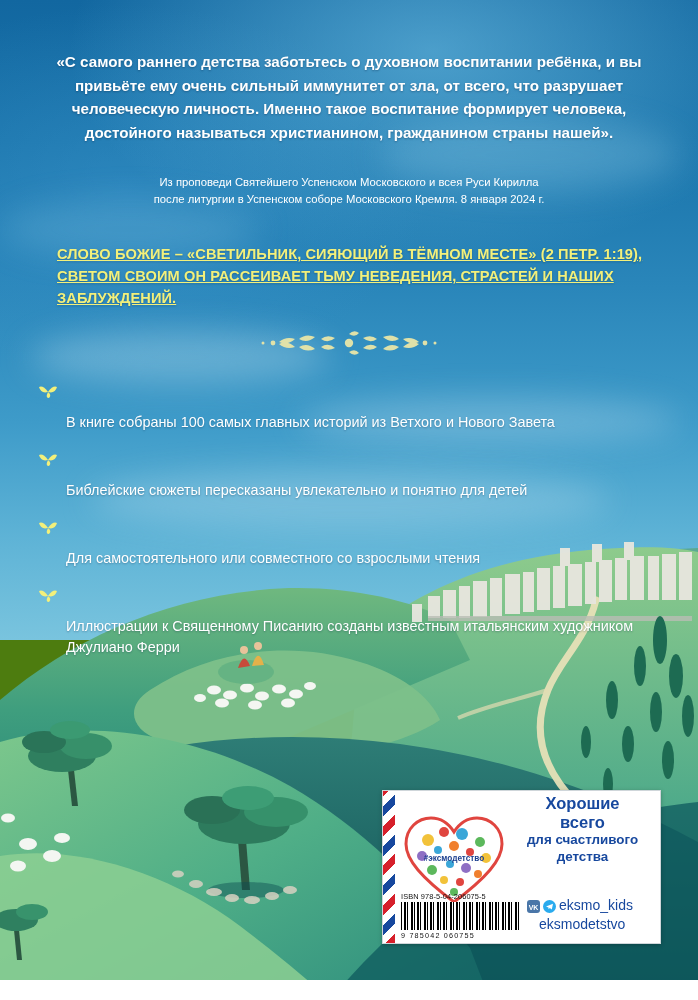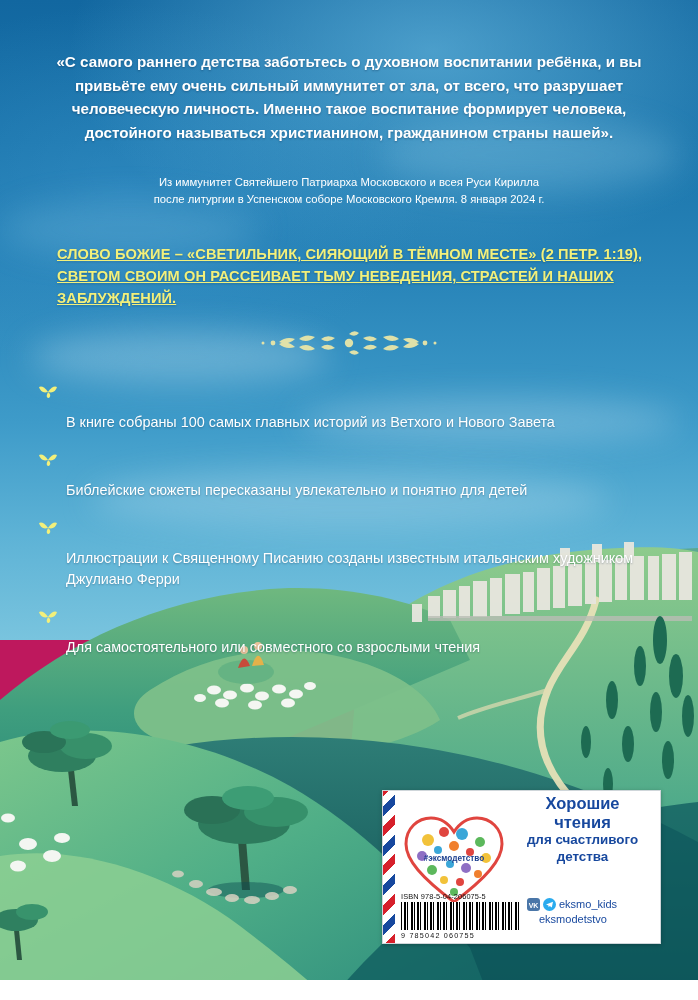--- a/index.html
+++ b/index.html
@@ -8,21 +8,21 @@
     background: #ffffff;
   }
   body {
     font-family: "Liberation Sans", sans-serif;
   }
   .page {
     position: relative;
     width: 698px;
     height: 980px;
     overflow: hidden;
-    background: #be185d;
+    background: #4d7c0f;
   }
 
   
   .sky {
     position: absolute;
     left: 0; top: 0; right: 0; height: 640px;
     background:
       radial-gradient(ellipse 520px 300px at 62% 8%, rgba(120,200,235,0.55) 0%, rgba(120,200,235,0) 70%),
       radial-gradient(ellipse 420px 260px at 18% 30%, rgba(60,150,205,0.45) 0%, rgba(60,150,205,0) 72%),
       linear-gradient(180deg, #1267a0 0%, #1a74ab 22%, #2a86ba 45%, #3e9bc9 66%, #5eb3d6 84%, #79c4de 100%);
@@ -198,21 +198,21 @@
     align-items: center;
     margin-bottom: 3px;
   }
   .sicon {
     width: 13px; height: 13px;
     margin-right: 3px;
     display: inline-block;
   }
   .sname {
     color: #17489e;
-    font-size: 11px;
+    font-size: 14px;
     font-weight: 400;
   }
   .handle2 { margin-left: 12px; }
 </style>
 </head>
 <body>
 
 <div class="page">
 
   <div class="sky"></div>
@@ -373,21 +373,21 @@
         <ellipse cx="252" cy="900" rx="8" ry="4"></ellipse>
       <ellipse cx="272" cy="896" rx="7" ry="4"></ellipse>
         <ellipse cx="290" cy="890" rx="7" ry="4"></ellipse>
       <ellipse cx="178" cy="874" rx="6" ry="3.5"></ellipse>
     </g>
   </svg>
 
   <div class="quote">«С самого раннего детства заботьтесь о духовном воспитании ребёнка, и вы привьёте ему очень сильный иммунитет от зла, от всего, что разрушает человеческую личность. Именно такое воспитание формирует человека, достойного называться христианином, гражданином страны нашей».</div>
 
   <div class="attrib">
-    <div>Из иммунитет Святейшего Патриарха Московского и всея Руси Кирилла</div>
+    <div>Из проповеди Святейшего Успенском Московского и всея Руси Кирилла</div>
     <div>после литургии в Успенском соборе Московского Кремля. 8 января 2024 г.</div>
   </div>
 
   <div class="verse">СЛОВО БОЖИЕ – «СВЕТИЛЬНИК, СИЯЮЩИЙ В ТЁМНОМ МЕСТЕ» (2 ПЕТР. 1:19), СВЕТОМ СВОИМ ОН РАССЕИВАЕТ ТЬМУ НЕВЕДЕНИЯ, СТРАСТЕЙ И НАШИХ ЗАБЛУЖДЕНИЙ.</div>
 
   <div class="ornament">
     <svg width="220" height="26" viewBox="0 0 220 26">
       <g fill="#e9e6a8" opacity="0.95">
         <circle cx="110" cy="13" r="4.2"></circle>
         <path d="M110,4 q5,-5 10,-1 q-4,5 -10,1 Z"></path>
@@ -440,33 +440,33 @@
     <div class="bullet">
       <span class="leaf">
         <svg width="20" height="14" viewBox="0 0 20 14">
             <g fill="currentColor">
           <path d="M10,7 q-5,-7 -9,-5 q2,7 9,5 Z"></path>
               <path d="M10,7 q5,-7 9,-5 q-2,7 -9,5 Z"></path>
           <path d="M10,7 q-3,6 1,6 q3,-3 -1,-6 Z"></path>
             </g>
           </svg>
       </span>
-      <span class="btext">Иллюстрации к Священному Писанию созданы известным итальянским художником Джулиано Ферри</span>
+      <span class="btext">Для самостоятельного или совместного со взрослыми чтения</span>
     </div>
     <div class="bullet">
       <span class="leaf">
         <svg width="20" height="14" viewBox="0 0 20 14">
             <g fill="currentColor">
           <path d="M10,7 q-5,-7 -9,-5 q2,7 9,5 Z"></path>
               <path d="M10,7 q5,-7 9,-5 q-2,7 -9,5 Z"></path>
           <path d="M10,7 q-3,6 1,6 q3,-3 -1,-6 Z"></path>
             </g>
           </svg>
       </span>
-      <span class="btext">Для самостоятельного или совместного со взрослыми чтения</span>
+      <span class="btext">Иллюстрации к Священному Писанию созданы известным итальянским художником Джулиано Ферри</span>
     </div>
   </div>
 
   <div class="card">
     <div class="card-stripes"></div>
 
     <div class="card-body">
       <div class="heart-wrap">
         <svg width="104" height="92" viewBox="0 0 104 92">
           <path d="M52,88 C20,64 4,46 4,30 C4,14 16,4 29,4 C39,4 47,10 52,18 C57,10 65,4 75,4 C88,4 100,14 100,30 C100,46 84,64 52,88 Z" fill="#ffffff" stroke="#e0453f" stroke-width="3"></path>
@@ -486,21 +486,21 @@
             <circle cx="76" cy="60" r="4" fill="#f07f2e"></circle>
             <circle cx="42" cy="66" r="4" fill="#f2c23a"></circle>
             <circle cx="58" cy="68" r="4" fill="#e0453f"></circle>
             <circle cx="52" cy="78" r="4" fill="#5cb85c"></circle>
           </g>
           <text x="52" y="47" text-anchor="middle" font-family="'Liberation Sans', sans-serif" font-size="8.2" font-weight="bold" fill="#1b3f8f">#эксмодетство</text>
         </svg>
       </div>
       <div class="card-right">
         <div class="card-title">Хорошие</div>
-        <div class="card-title">чтения</div>
+        <div class="card-title">всего</div>
         <div class="card-sub">для счастливого</div>
         <div class="card-sub">детства</div>
       </div>
     </div>
 
     <div class="card-foot">
       <div class="barcode-box">
         <div class="isbn">ISBN 978-5-04-206075-5</div>
         <div class="barcode"></div>
         <div class="barcode-num">9 785042 060755</div>

